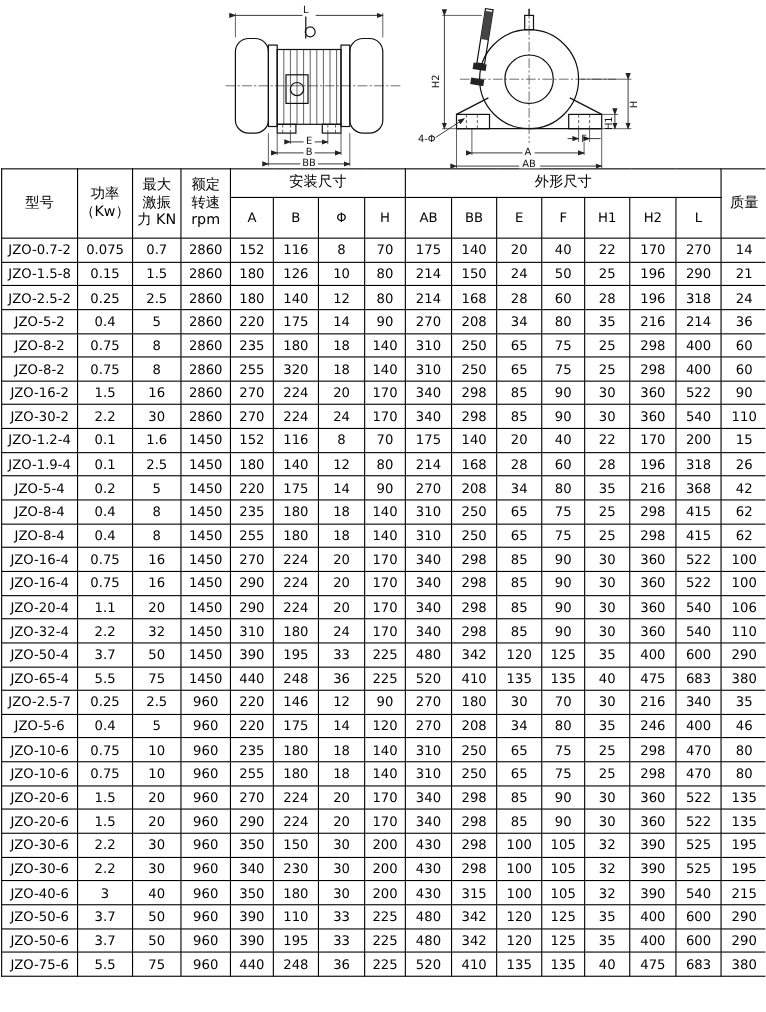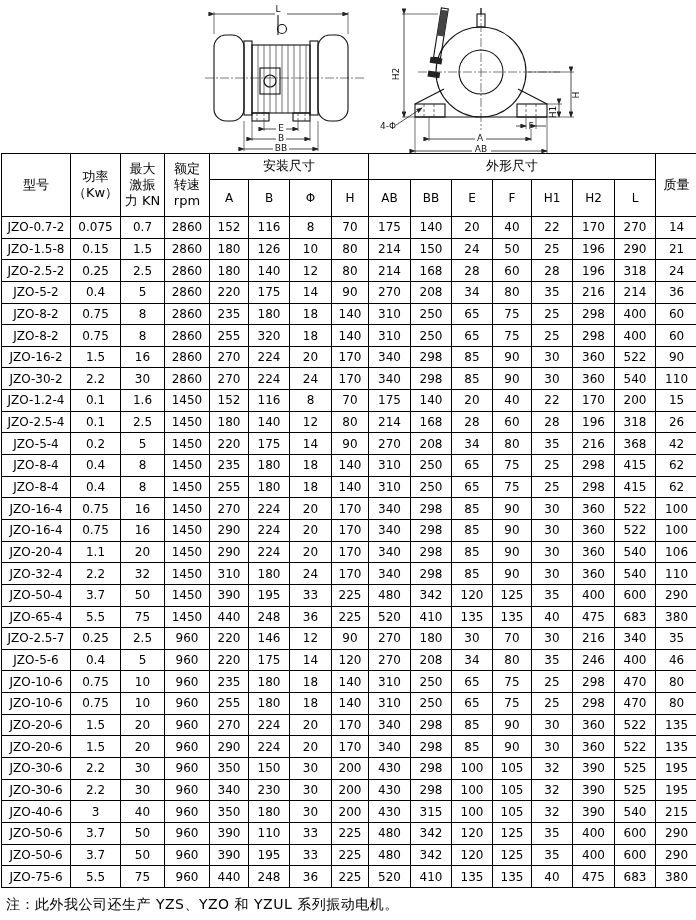--- a/index.html
+++ b/index.html
@@ -380,21 +380,21 @@
           <td>175</td>
           <td>140</td>
           <td>20</td>
           <td>40</td>
           <td>22</td>
           <td>170</td>
           <td>200</td>
           <td>15</td>
         </tr>
         <tr>
-          <td>JZO-2.5-4</td>
+          <td>JZO-1.9-4</td>
           <td>0.1</td>
           <td>2.5</td>
           <td>1450</td>
           <td>180</td>
           <td>140</td>
           <td>12</td>
           <td>80</td>
           <td>214</td>
           <td>168</td>
           <td>28</td>
@@ -778,14 +778,13 @@
           <td>135</td>
           <td>135</td>
           <td>40</td>
           <td>475</td>
           <td>683</td>
           <td>380</td>
         </tr>
       </tbody>
   </table>
 
-  <div id="note">注：此外我公司还生产 YZS、YZO 和 YZUL 系列振动电机。</div>
 </div>
 
 </body></html>

